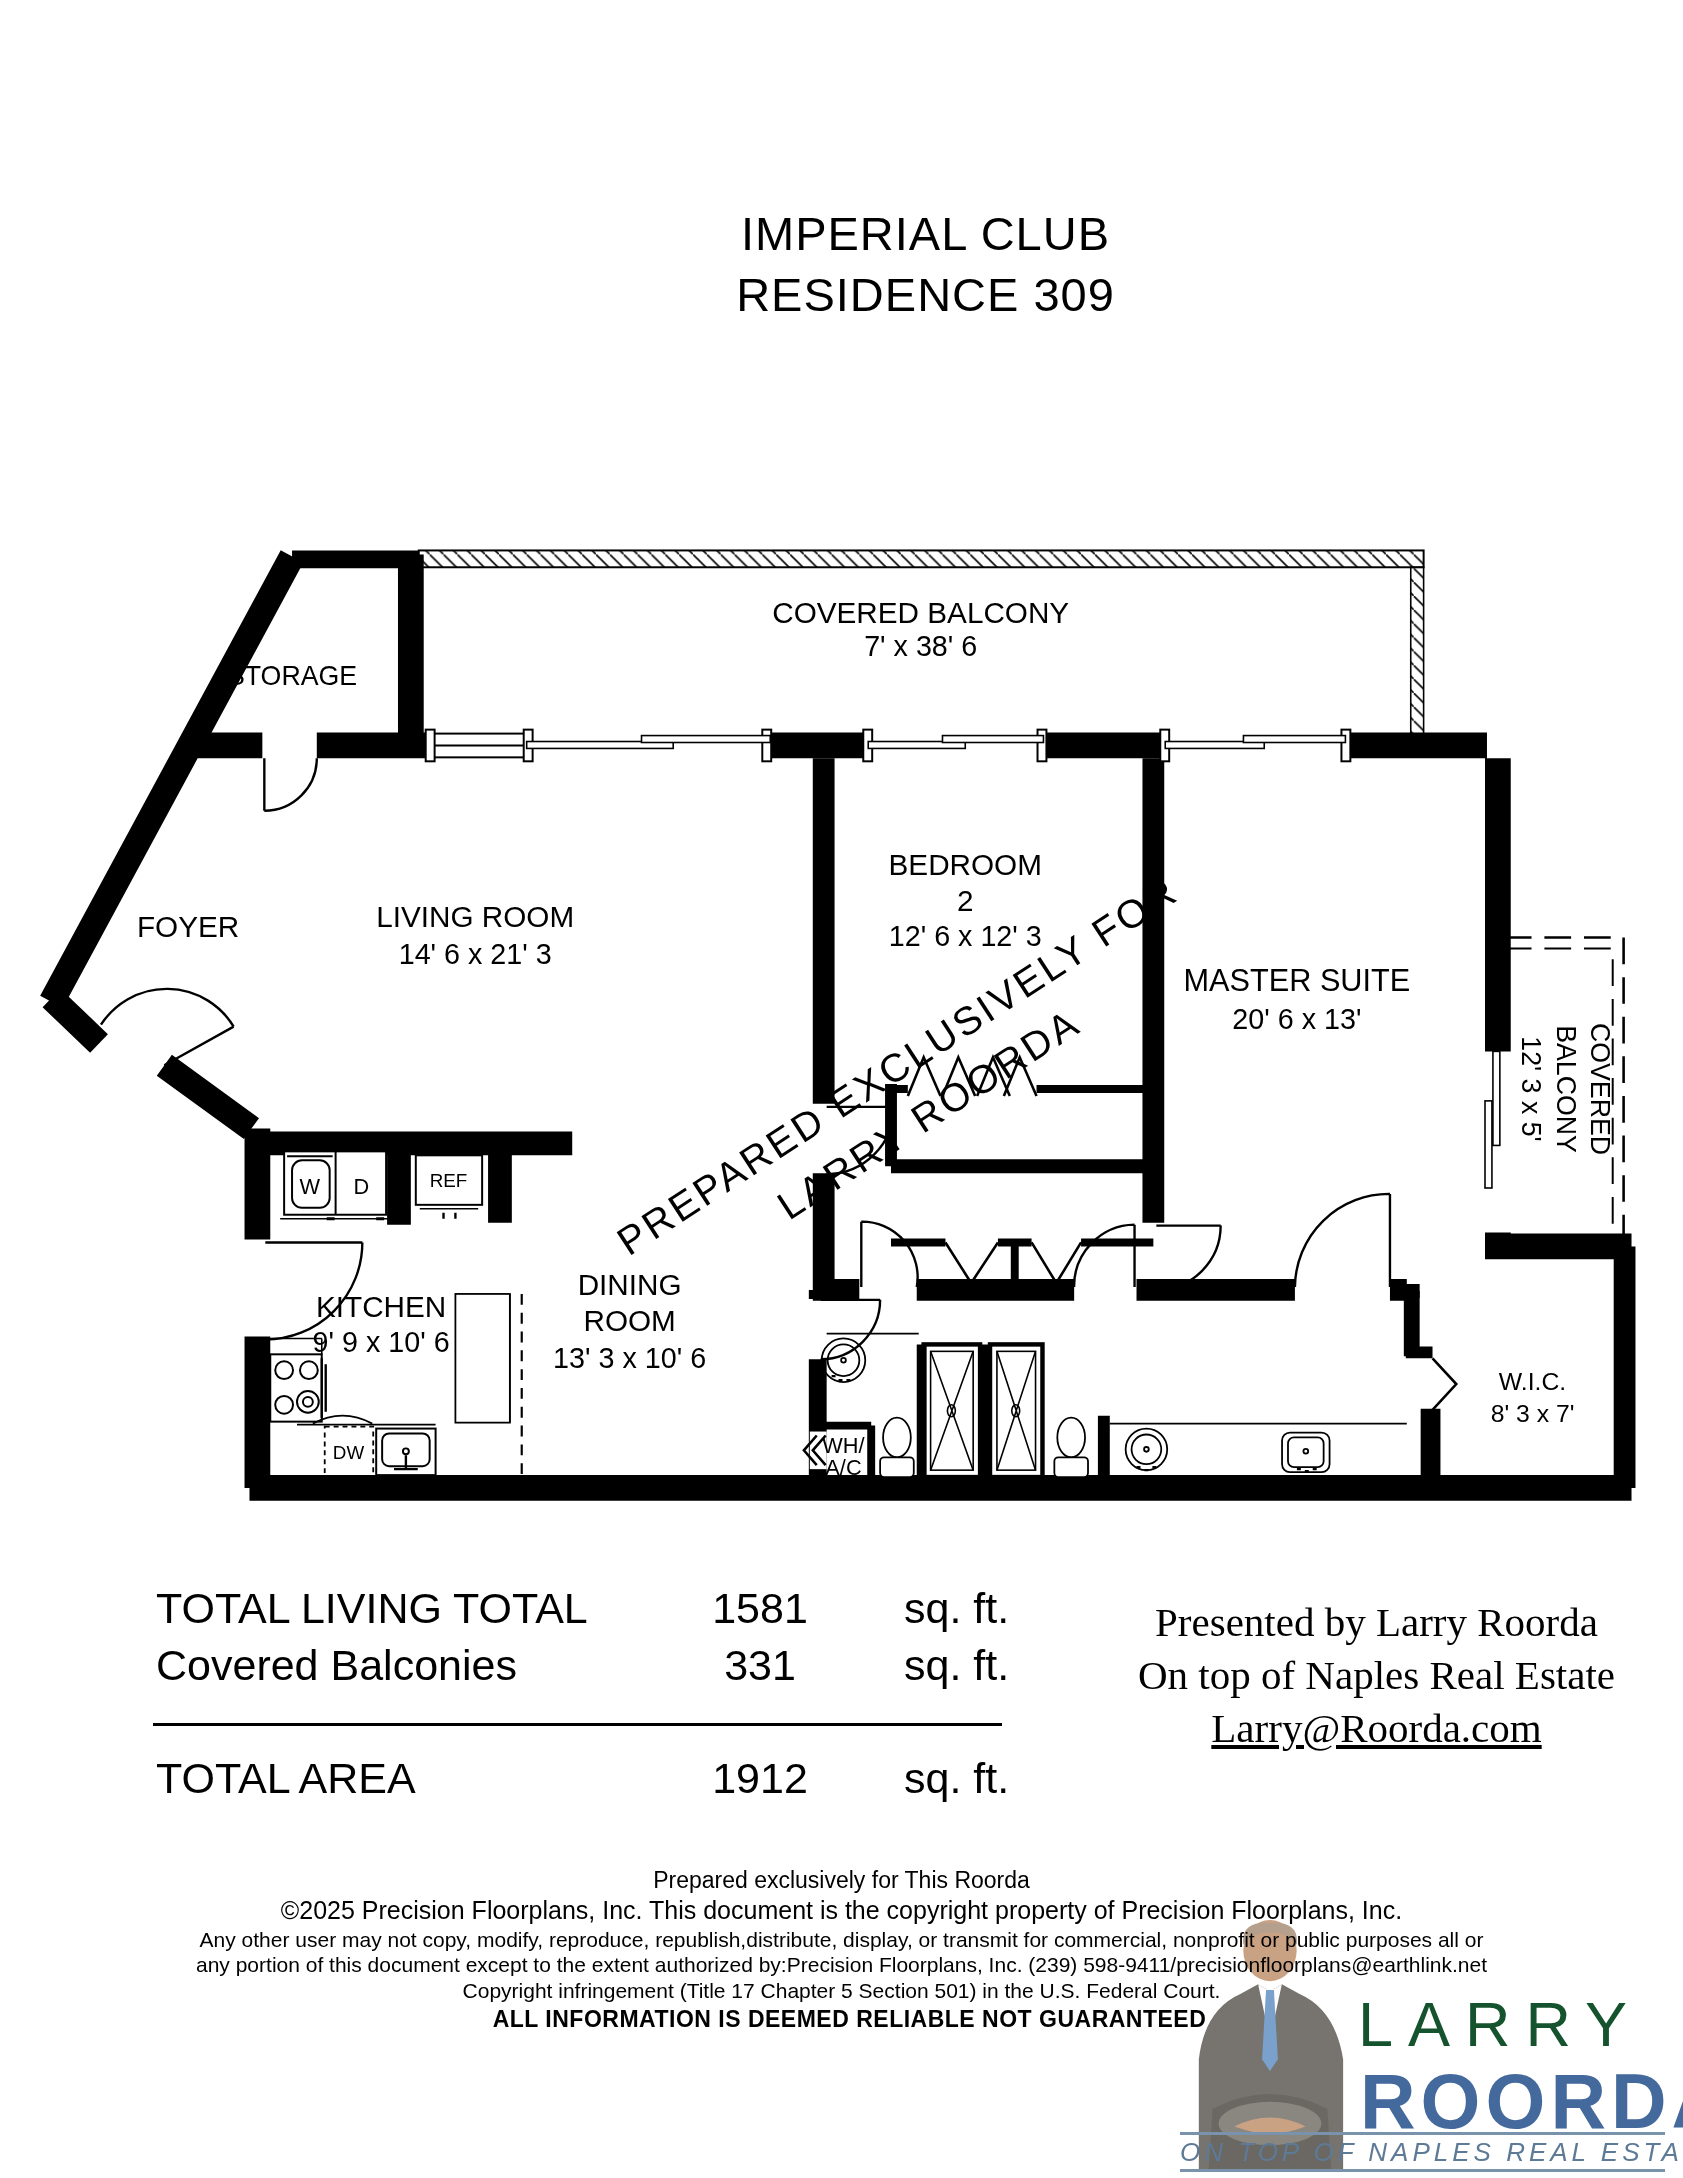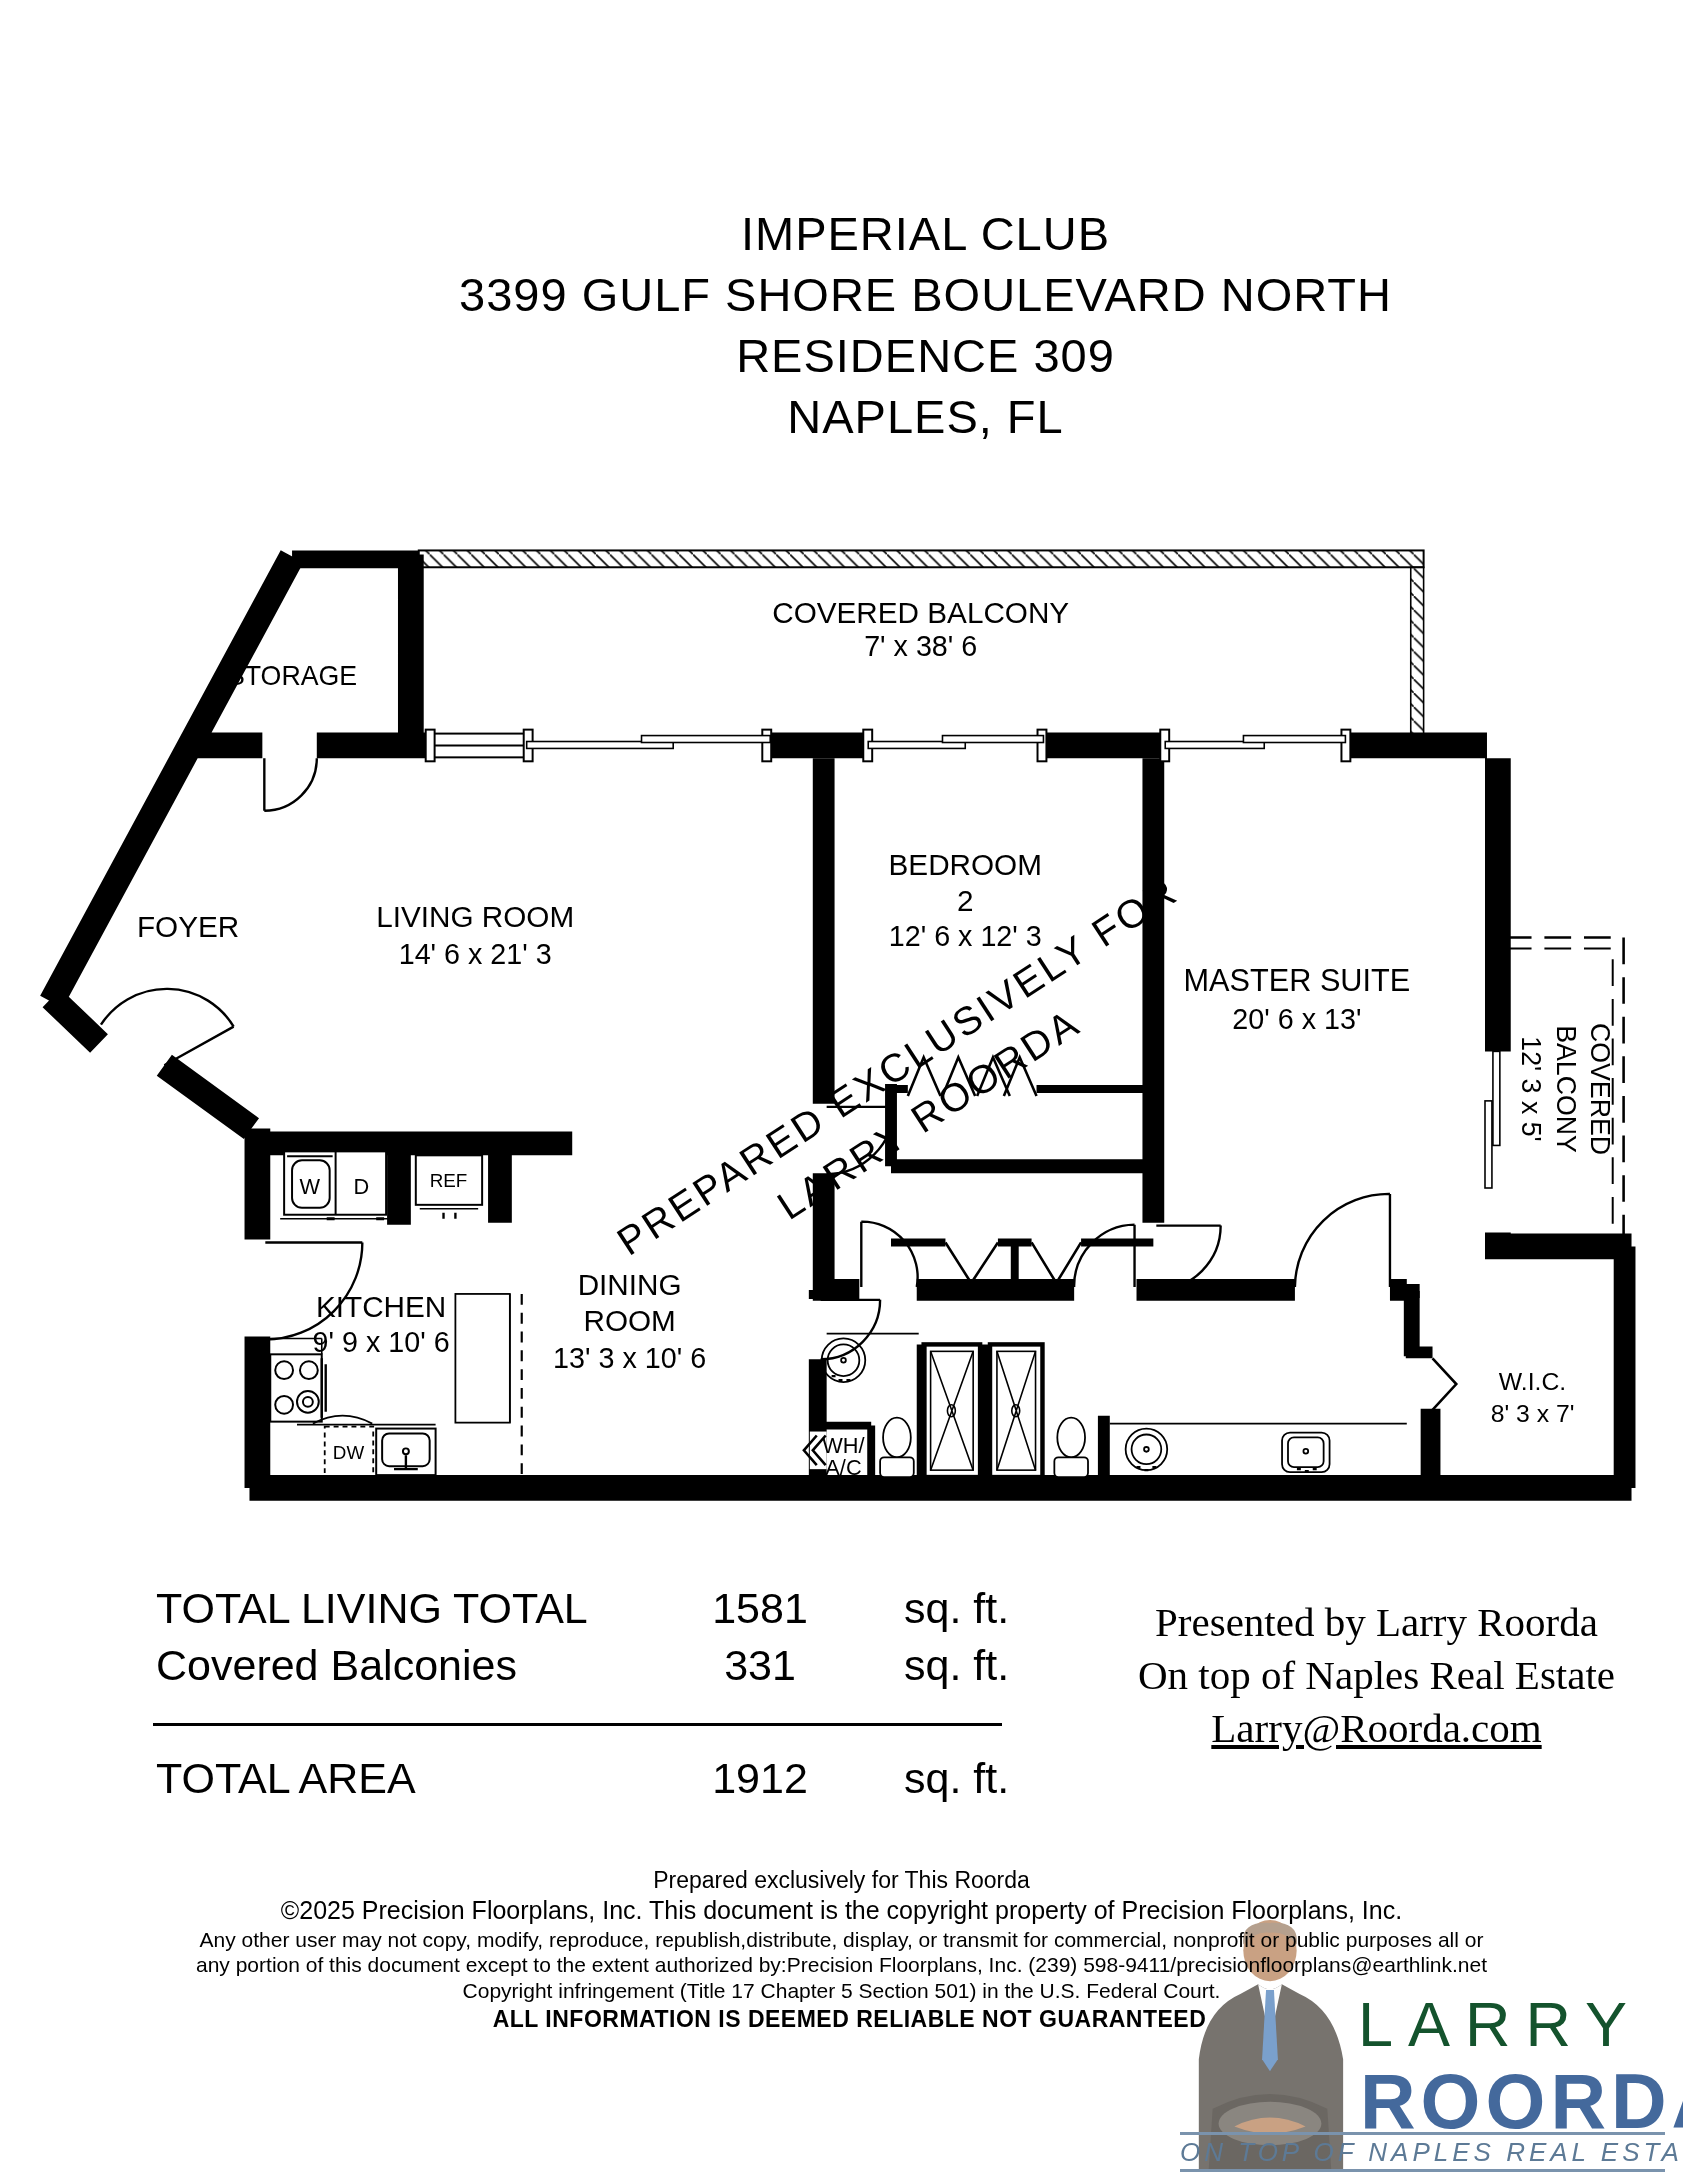--- a/index.html
+++ b/index.html
@@ -43,23 +43,21 @@
   .logo-tag{left:1180px;top:2137px;width:485px;text-align:center;font-size:26px;font-style:italic;
             letter-spacing:4px;color:#5d7a96;white-space:nowrap;}
 </style>
 </head>
 <body>
 
 <div class="page">
 
   <div class="abs title-block" style="width:1683px;padding-left:168px;box-sizing:border-box;">
     <div>IMPERIAL CLUB</div>
-    <div>3399 GULF SHORE BOULEVARD NORTH</div>
     <div>RESIDENCE 309</div>
-    <div>NAPLES, FL</div>
   </div>
 
   <svg class="plan" viewBox="0 0 1700 2200">
     <defs>
       <pattern id="hatch" patternUnits="userSpaceOnUse" width="14" height="14">
         <path d="M0,0 L14,14" stroke="#000" stroke-width="1.6"></path>
       </pattern>
     </defs>
 
     <g transform="translate(925,1105) rotate(-33)">

